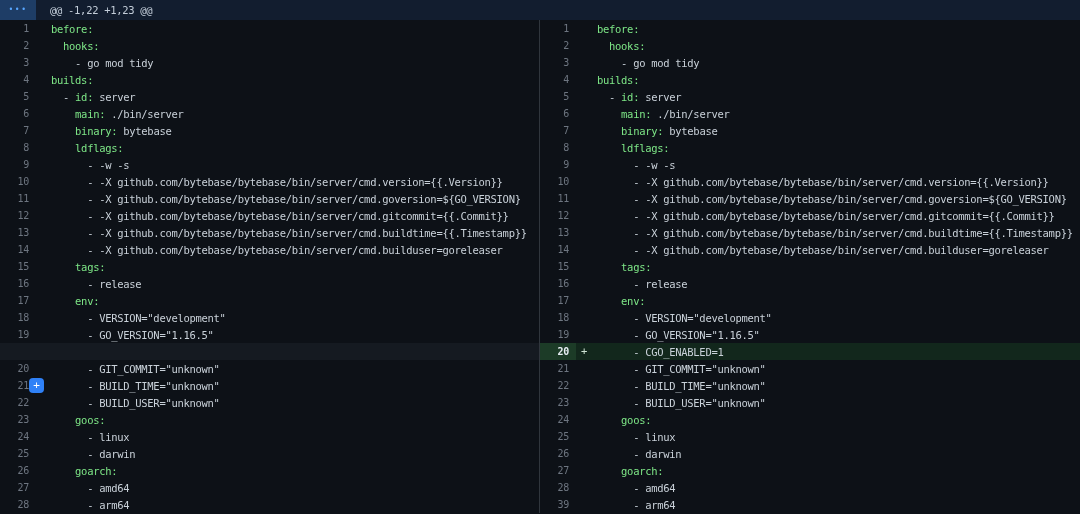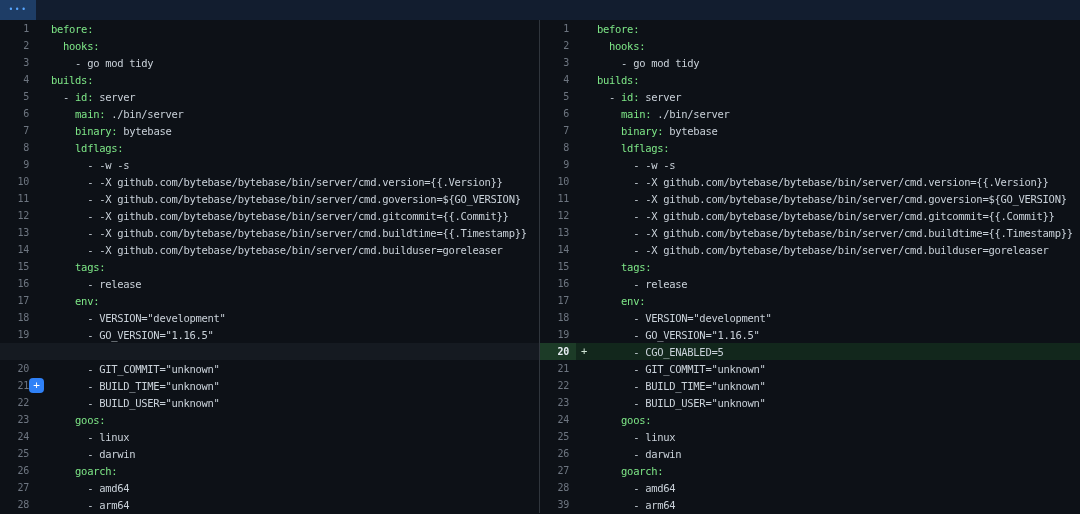--- a/index.html
+++ b/index.html
@@ -51,20 +51,21 @@
     background:#2f81f7; border-radius:4px;
     color:#ffffff; font-size:11px; line-height:14px; text-align:center;
     font-family:inherit; cursor:pointer; z-index:2;
   }
 </style>
 </head>
 <body>
 
 <div class="hunk-bar">
   <button class="expander">•••</button>
+  <span class="hunk-text">@@ -1,22 +1,23 @@</span>
 </div>
 
 <div class="panes">
   <div class="pane pane-left">
       <div class="row context">
         <span class="ln">1</span>
         <span class="marker"></span>
         <pre class="code"><span class="k">before:</span></pre>
       </div>
       <div class="row context">
@@ -301,21 +302,21 @@
         <pre class="code">      - VERSION="development"</pre>
       </div>
       <div class="row context">
         <span class="ln">19</span>
         <span class="marker"></span>
         <pre class="code">      - GO_VERSION="1.16.5"</pre>
       </div>
       <div class="row add">
         <span class="ln">20</span>
         <span class="marker">+</span>
-        <pre class="code">      - CGO_ENABLED=5</pre>
+        <pre class="code">      - CGO_ENABLED=1</pre>
       </div>
       <div class="row context">
         <span class="ln">21</span>
         <span class="marker"></span>
         <pre class="code">      - GIT_COMMIT="unknown"</pre>
       </div>
       <div class="row context">
         <span class="ln">22</span>
         <span class="marker"></span>
         <pre class="code">      - BUILD_TIME="unknown"</pre>

